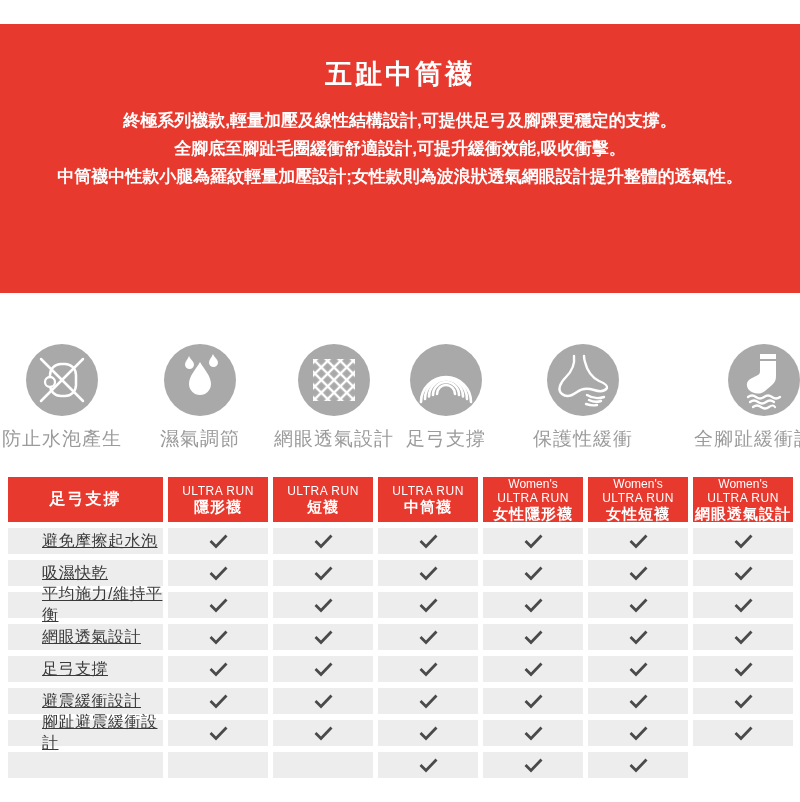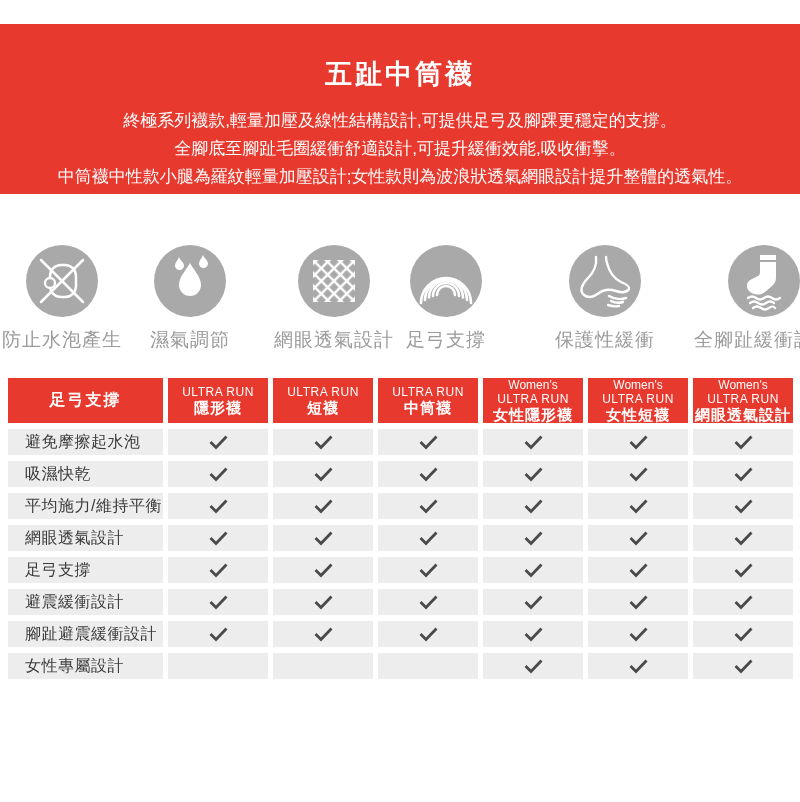--- a/index.html
+++ b/index.html
@@ -8,28 +8,28 @@
   }
   *{box-sizing:border-box;}
   html,body{margin:0;padding:0;}
   body{
     width:800px;min-height:802px;background:#ffffff;
     font-family:"Liberation Sans",sans-serif;
     -webkit-font-smoothing:antialiased;
   }
   
   .banner{
-    margin-top:24px;height:170px;background:var(--red);
+    margin-top:24px;height:269px;background:var(--red);
     color:#fff;text-align:center;padding-top:32px;
   }
   .banner .title{
     font-size:27px;font-weight:bold;letter-spacing:3px;margin:0 0 15px 0;
   }
   .banner .desc div{
-    font-size:17px;font-weight:normal;line-height:28px;white-space:nowrap;
+    font-size:17px;font-weight:bold;line-height:28px;white-space:nowrap;
   }
   
   .features{position:relative;height:184px;}
   .feature{position:absolute;top:51px;transform:translateX(-50%);text-align:center;}
   .feature .circle{
     width:72px;height:72px;border-radius:50%;background:var(--circle-gray);
     margin:0 auto;display:flex;align-items:center;justify-content:center;
   }
   .feature .flabel{
     margin-top:10px;font-size:19px;color:var(--label-gray);
@@ -46,21 +46,21 @@
     display:flex;flex-direction:column;align-items:center;justify-content:center;
     line-height:1.18;text-align:center;
   }
   .th span:empty{display:none;}
   .th .womens{font-size:12px;}
   .th .brand{font-size:12px;letter-spacing:.5px;}
   .th .cname{font-size:15px;font-weight:bold;letter-spacing:1px;}
   .th.corner{font-size:16px;font-weight:bold;letter-spacing:2px;}
   .cell-label{
     background:var(--row-bg);height:26px;display:flex;align-items:center;
-    padding-left:17px;font-size:16px;color:var(--row-text);letter-spacing:.5px;
+    padding-left:34px;font-size:16px;color:var(--row-text);letter-spacing:.5px;text-decoration:underline;
   }
   .cell-tick{
     background:var(--row-bg);height:26px;
     display:flex;align-items:center;justify-content:center;
   }
   svg{display:block;}
 </style>
 </head>
 <body>
 
@@ -80,21 +80,21 @@
       <svg width="72" height="72" viewBox="0 0 72 72">
         <rect x="24" y="20" width="26" height="32" rx="11" fill="none" stroke="#fff" stroke-width="2.5"></rect>
         <circle cx="24" cy="38" r="5" fill="#A9A9A9" stroke="#fff" stroke-width="2.3"></circle>
         <line x1="15" y1="15" x2="57" y2="57" stroke="#fff" stroke-width="2.5" stroke-linecap="round"></line>
         <line x1="57" y1="15" x2="15" y2="57" stroke="#fff" stroke-width="2.5" stroke-linecap="round"></line>
       </svg>
     </div>
     <div class="flabel">防止水泡產生</div>
   </div>
 
-  <div class="feature" style="left:190px">
+  <div class="feature" style="left:200px">
     <div class="circle">
       <svg width="72" height="72" viewBox="0 0 72 72">
         <path d="M36 18 C32 25 25 32 25 40 A11 11 0 0 0 47 40 C47 32 40 25 36 18 Z" fill="#fff"></path>
         <path d="M25 12 C24 15 21 17.5 21 20.5 A4.5 4.5 0 0 0 30 20.5 C30 17.5 26 15 25 12 Z" fill="#fff"></path>
         <path d="M49 10 C48 13 45 15.5 45 18.5 A4.5 4.5 0 0 0 54 18.5 C54 15.5 50 13 49 10 Z" fill="#fff"></path>
       </svg>
     </div>
     <div class="flabel">濕氣調節</div>
   </div>
 
@@ -118,21 +118,21 @@
         <path d="M11 58 A25 25 0 0 1 61 58"></path>
         <path d="M15 55 A21 21 0 0 1 57 55"></path>
         <path d="M19 52.5 A17 17 0 0 1 53 52.5"></path>
         <path d="M23 51 A13 13 0 0 1 49 51"></path>
         <path d="M27 50 A9 9 0 0 1 45 50"></path>
       </svg>
     </div>
     <div class="flabel">足弓支撐</div>
   </div>
 
-  <div class="feature" style="left:605px">
+  <div class="feature" style="left:583px">
     <div class="circle">
       <svg width="72" height="72" viewBox="0 0 72 72" fill="none" stroke="#fff" stroke-width="2.4" stroke-linecap="round" stroke-linejoin="round">
         <path d="M27 12 C28 20 25 27 19 33 C13 39 10 46 15 50 C20 54 26 51 30 48 C35 44 41 44 47 46 C53 48 58 47 60 44 C61 41 57 39 52 37 C44 33 40 26 38 18 C37.3 15.5 37 13.5 37 12"></path>
         <path d="M40 51 Q48 56 57 53"></path>
         <path d="M42 56 Q48 59 54 57"></path>
         <path d="M39 60 Q45 62 50 61"></path>
       </svg>
     </div>
     <div class="flabel">保護性緩衝</div>
   </div>
@@ -398,21 +398,20 @@
     <div class="cell-tick">
       <svg width="21" height="16" viewBox="0 0 21 16">
         <polyline points="2.5,8 8,13.5 18.5,2.5" fill="none" stroke="#4A4A4A" stroke-width="2.8"></polyline>
       </svg>
     </div>
     <div class="cell-tick">
       <svg width="21" height="16" viewBox="0 0 21 16">
         <polyline points="2.5,8 8,13.5 18.5,2.5" fill="none" stroke="#4A4A4A" stroke-width="2.8"></polyline>
       </svg>
     </div>
-    <div class="cell-label">女性專屬設計</div>
     <div class="cell-tick"></div>
     <div class="cell-tick"></div>
     <div class="cell-tick"></div>
     <div class="cell-tick">
       <svg width="21" height="16" viewBox="0 0 21 16">
         <polyline points="2.5,8 8,13.5 18.5,2.5" fill="none" stroke="#4A4A4A" stroke-width="2.8"></polyline>
       </svg>
     </div>
     <div class="cell-tick">
       <svg width="21" height="16" viewBox="0 0 21 16">

